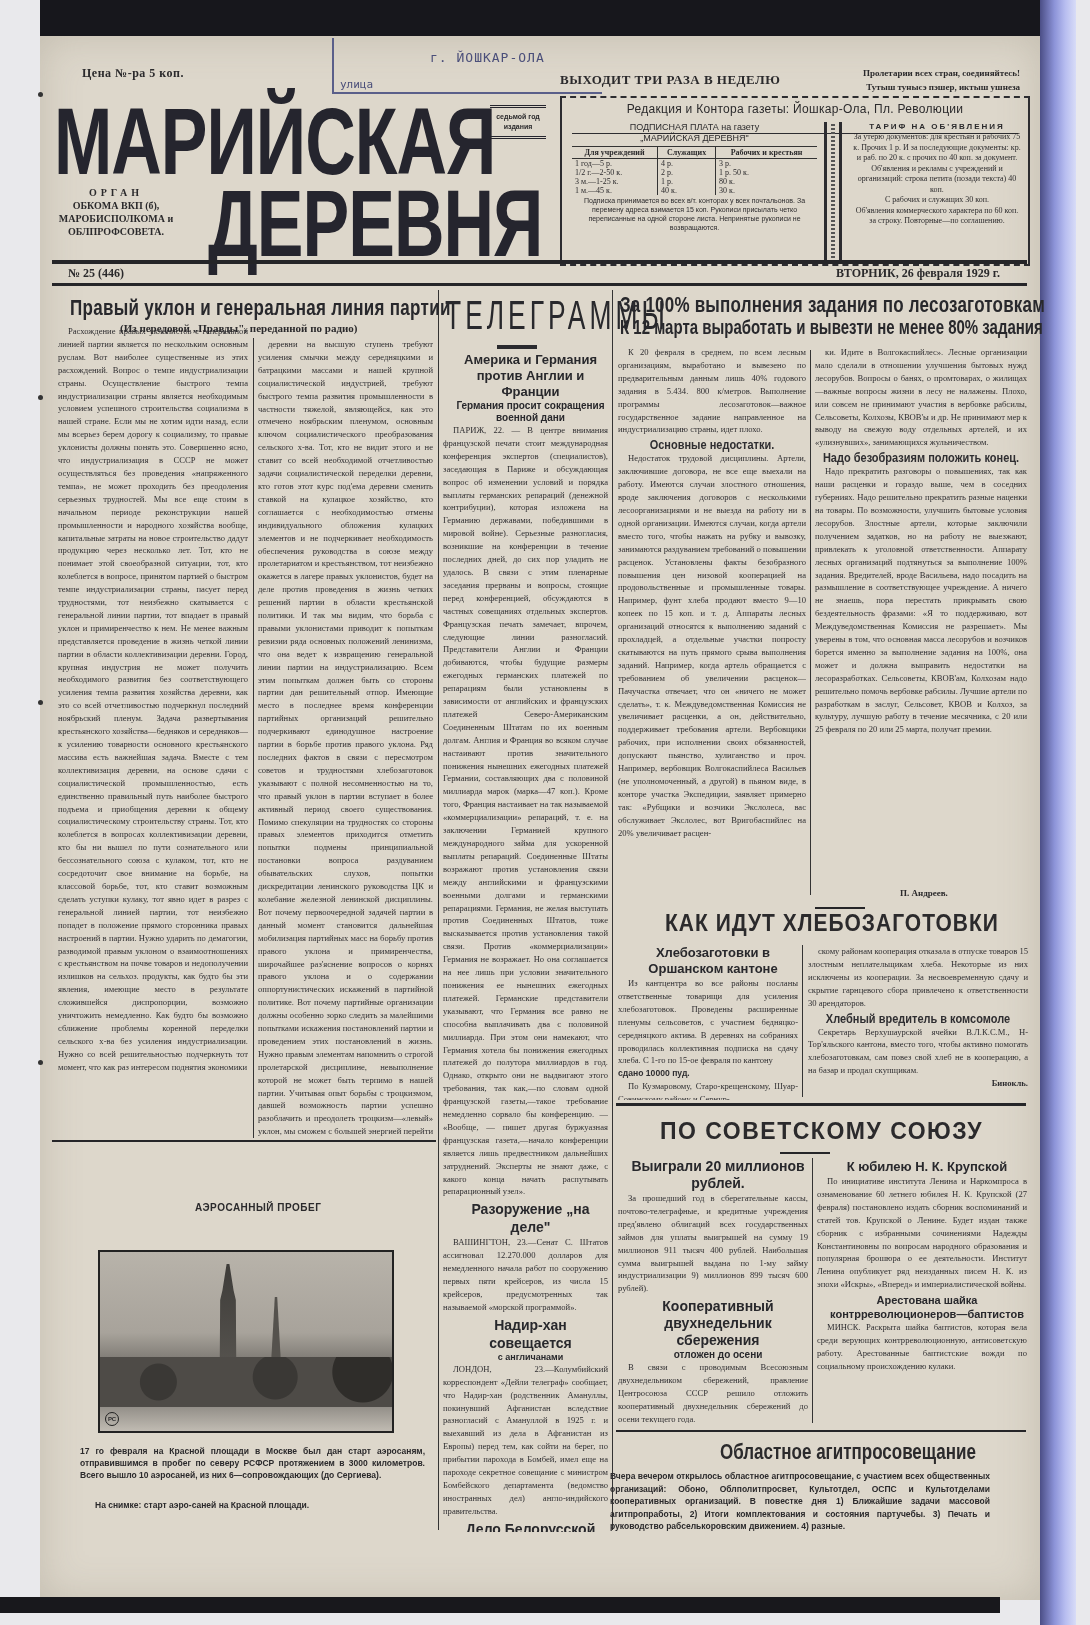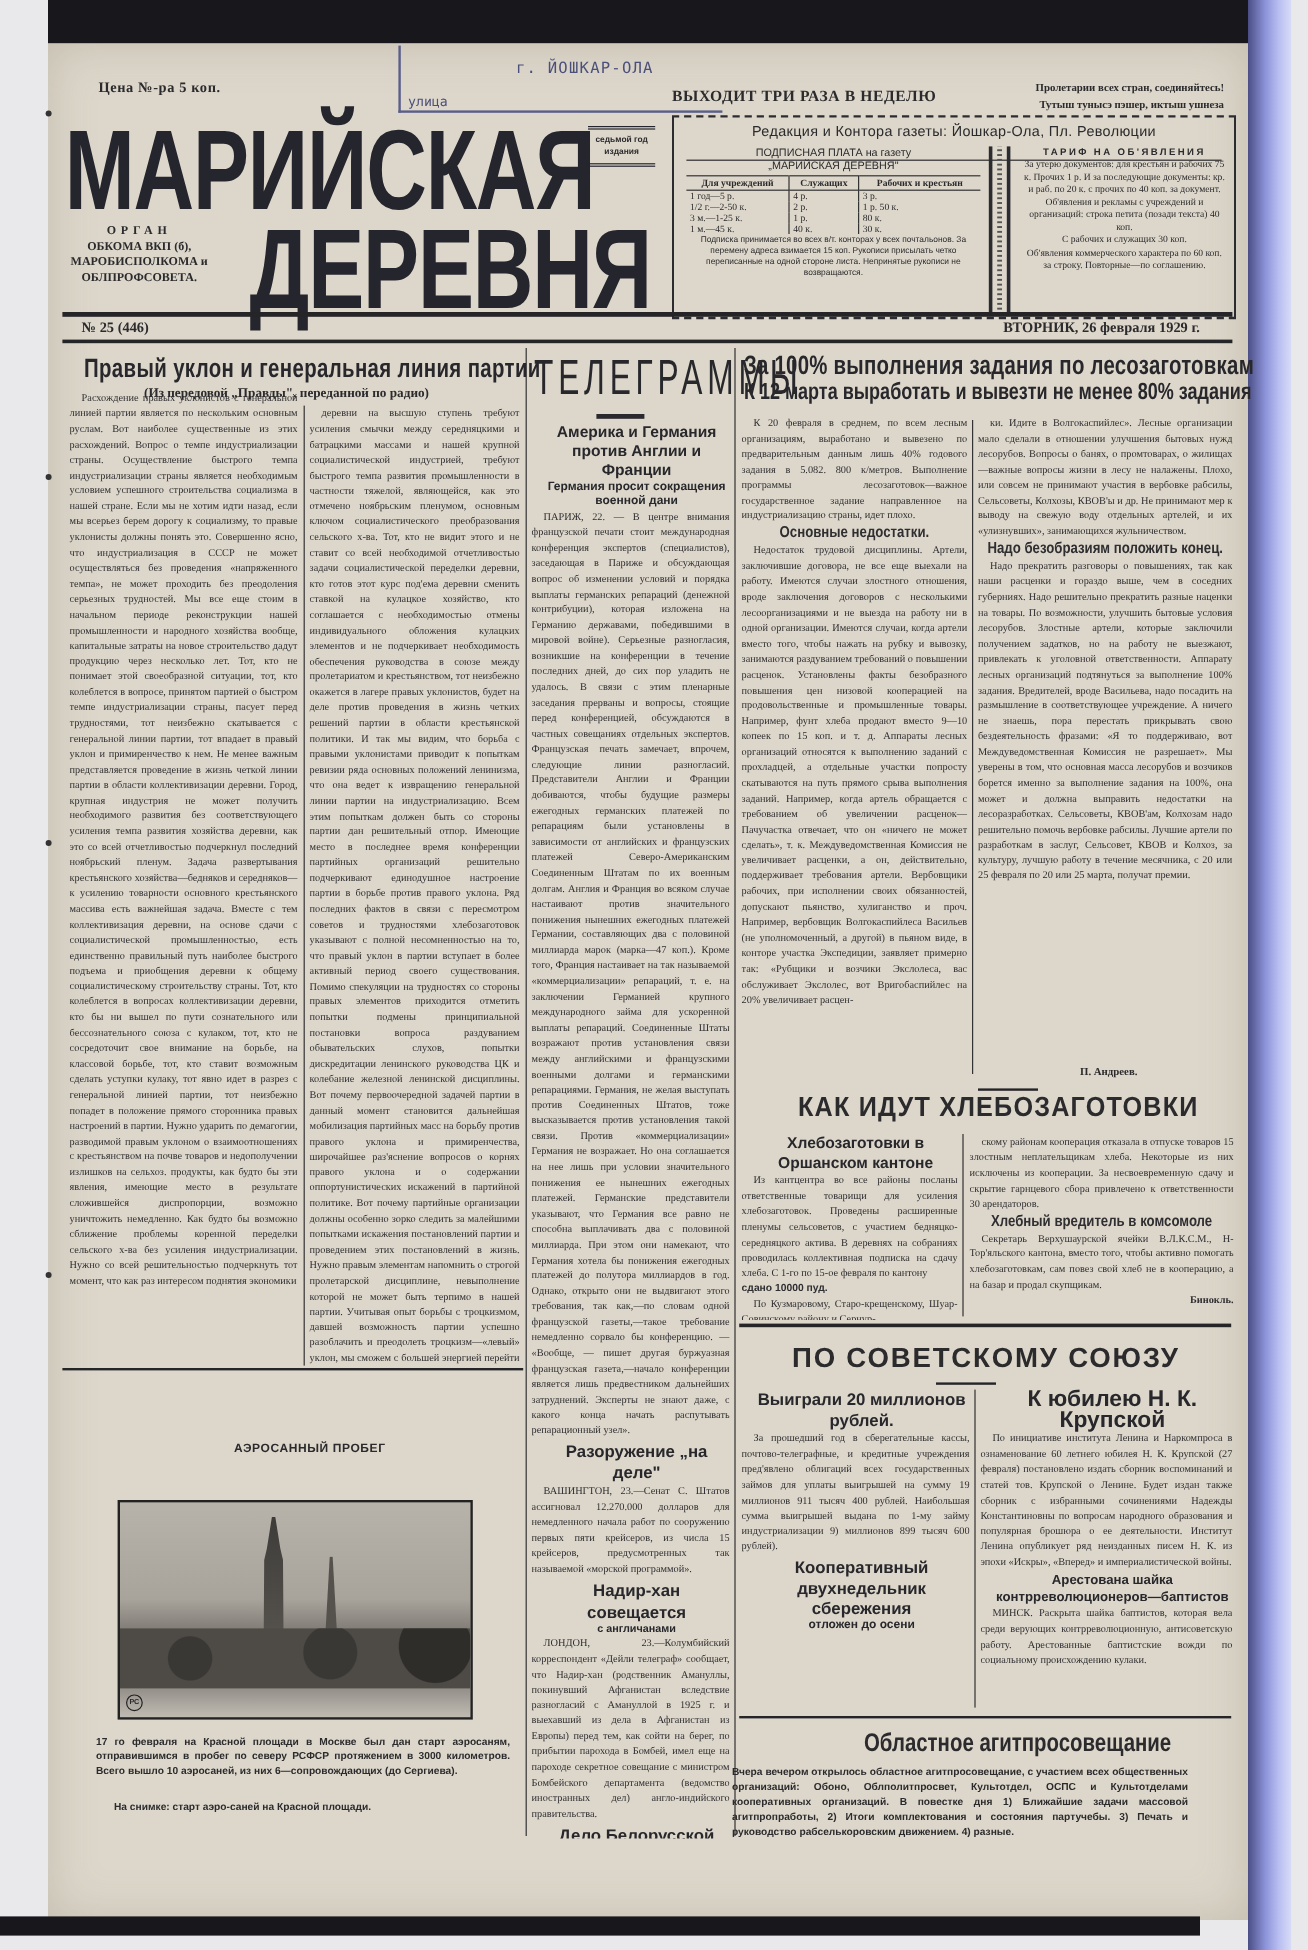--- a/index.html
+++ b/index.html
@@ -204,21 +204,21 @@
   <div class="h-sm" style="font-size:9px;line-height:11px;">с англичанами</div>
   <p>ЛОНДОН, 23.—Колумбийский корреспондент «Дейли телеграф» сообщает, что Надир-хан (родственник Амануллы, покинувший Афганистан вследствие разногласий с Амануллой в 1925 г. и выехавший из дела в Афганистан из Европы) перед тем, как сойти на берег, по прибытии парохода в Бомбей, имел еще на пароходе секретное совещание с министром Бомбейского департамента (ведомство иностранных дел) англо-индийского правительства.</p>
   <div class="h-sm" style="font-size:14px;margin-top:2px;">Дело Белорусской Громады</div>
   <div class="h-sm" style="font-size:10px;line-height:12px;">будет пересмотрено 28 февраля.</div>
   <p>ВАРШАВА, 28 февраля, в Варшавском апелляционном суде будет слушаться «дело Белорусской Громады». Поэтому делу, как известно, белорусские депутаты Тарашкевич, Рак-Михайловский, Волошин и Метла были осуждены на 12 лет каторжных работ.</p>
 </div>
 
 <div class="abs h-cond lesheader1">За 100% выполнения задания по лесозаготовкам</div>
 <div class="abs h-cond lesheader2">К 12 марта выработать и вывезти не менее 80% задания</div>
 <div class="col" style="left:618px;top:346px;width:188px;height:552px;">
-  <p>К 20 февраля в среднем, по всем лесным организациям, выработано и вывезено по предварительным данным лишь 40% годового задания в 5.082. 800 к/метров. Выполнение программы лесозаготовок—важное государственное задание направленное на индустриализацию страны, идет плохо.</p>
+  <p>К 20 февраля в среднем, по всем лесным организациям, выработано и вывезено по предварительным данным лишь 40% годового задания в 5.434. 800 к/метров. Выполнение программы лесозаготовок—важное государственное задание направленное на индустриализацию страны, идет плохо.</p>
   <div class="mini-h">Основные недостатки.</div>
   <p>Недостаток трудовой дисциплины. Артели, заключившие договора, не все еще выехали на работу. Имеются случаи злостного отношения, вроде заключения договоров с несколькими лесоорганизациями и не выезда на работу ни в одной организации. Имеются случаи, когда артели вместо того, чтобы нажать на рубку и вывозку, занимаются раздуванием требований о повышении расценок. Установлены факты безобразного повышения цен низовой кооперацией на продовольственные и промышленные товары. Например, фунт хлеба продают вместо 9—10 копеек по 15 коп. и т. д. Аппараты лесных организаций относятся к выполнению заданий с прохладцей, а отдельные участки попросту скатываются на путь прямого срыва выполнения заданий. Например, когда артель обращается с требованием об увеличении расценок—Пачучастка отвечает, что он «ничего не может сделать», т. к. Междуведомственная Комиссия не увеличивает расценки, а он, действительно, поддерживает требования артели. Вербовщики рабочих, при исполнении своих обязанностей, допускают пьянство, хулиганство и проч. Например, вербовщик Волгокаспийлеса Васильев (не уполномоченный, а другой) в пьяном виде, в конторе участка Экспедиции, заявляет примерно так: «Рубщики и возчики Экслолеса, вас обслуживает Экслолес, вот Вригоба­спийлес на 20% увеличивает расцен-</p>
 </div>
 <div class="col" style="left:815px;top:346px;width:212px;height:552px;">
   <p>ки. Идите в Волгокаспийлес». Лесные организации мало сделали в отношении улучшения бытовых нужд лесорубов. Вопросы о банях, о промтоварах, о жилищах—важные вопросы жизни в лесу не налажены. Плохо, или совсем не принимают участия в вербовке рабсилы, Сельсоветы, Колхозы, КВОВ'ы и др. Не принимают мер к выводу на свежую воду отдельных артелей, и их «улизнувших», занимающихся жульничеством.</p>
   <div class="mini-h">Надо безобразиям положить конец.</div>
   <p>Надо прекратить разговоры о повышениях, так как наши расценки и гораздо выше, чем в соседних губерниях. Надо решительно прекратить разные наценки на товары. По возможности, улучшить бытовые условия лесорубов. Злостные артели, которые заключили получением задатков, но на работу не выезжают, привлекать к уголовной ответственности. Аппарату лесных организаций подтянуться за выполнение 100% задания. Вредителей, вроде Васильева, надо посадить на размышление в соответствующее учреждение. А ничего не знаешь, пора перестать прикрывать свою бездеятельность фразами: «Я то поддерживаю, вот Междуведомственная Комиссия не разрешает». Мы уверены в том, что основная масса лесорубов и возчиков борется именно за выполнение задания на 100%, она может и должна выправить недостатки на лесоразработках. Сельсоветы, КВОВ'ам, Колхозам надо решительно помочь вербовке рабсилы. Лучшие артели по разработкам в заслуг, Сельсовет, КВОВ и Колхоз, за культуру, лучшую работу в течение месячника, с 20 или 25 февраля по 20 или 25 марта, получат премии.</p>
 </div>
 <div class="abs sig" style="left:900px;top:888px;font:bold 9px 'Liberation Serif',serif;">П. Андреев.</div>
 
@@ -238,23 +238,24 @@
 </div>
 <div class="rule" style="left:616px;top:1103px;width:410px;height:3px;"></div>
 
 <div class="abs sov">ПО СОВЕТСКОМУ СОЮЗУ</div>
 <div class="rule" style="left:780px;top:1152px;width:50px;height:2px;"></div>
 <div class="col" style="left:618px;top:1158px;width:190px;height:265px;">
   <div class="h-sm" style="font-size:14px;line-height:17px;">Выиграли 20 миллионов рублей.</div>
   <p>За прошедший год в сберегательные кассы, почтово-телеграфные, и кредитные учреждения пред'явлено облигаций всех государственных займов для уплаты выигрышей на сумму 19 миллионов 911 тысяч 400 рублей. Наибольшая сумма выигрышей выдана по 1-му займу индустриализации 9) миллионов 899 тысяч 600 рублей).</p>
   <div class="h-sm" style="font-size:14px;line-height:17px;margin-top:3px;">Кооперативный двухнедельник сбережения</div>
   <div class="h-sm" style="font-size:10px;line-height:12px;">отложен до осени</div>
+  <p>В связи с проводимым Всесоюзным двухнедельником сбережений, правление Центросоюза СССР решило отложить кооперативный двухнедельник сбережений до осени текущего года.</p>
 </div>
 <div class="col" style="left:817px;top:1158px;width:210px;height:265px;">
-  <div class="h-sm" style="font-size:19px;line-height:17px;text-align:center;">К юбилею Н. К. Крупской</div>
+  <div class="h-sm" style="font-size:13px;line-height:17px;text-align:center;">К юбилею Н. К. Крупской</div>
   <p>По инициативе института Ленина и Наркомпроса в ознаменование 60 летнего юбилея Н. К. Крупской (27 февраля) постановлено издать сборник воспоминаний и статей тов. Крупской о Ленине. Будет издан также сборник с избранными сочинениями Надежды Константиновны по вопросам народного образования и популярная брошюра о ее деятельности. Институт Ленина опубликует ряд неизданных писем Н. К. из эпохи «Искры», «Вперед» и империалистической войны.</p>
   <div class="h-sm" style="font-size:11px;line-height:14px;margin-top:2px;">Арестована шайка контрреволюционеров—баптистов</div>
   <p>МИНСК. Раскрыта шайка баптистов, которая вела среди верующих контрреволюционную, антисоветскую работу. Арестованные баптистские вожди по социальному происхождению кулаки.</p>
 </div>
 
 <div class="rule" style="left:616px;top:1430px;width:410px;height:2px;"></div>
 <div class="abs oblast">Областное агитпросовещание</div>
 <div class="abs oblast-text">Вчера вечером открылось областное агитпросовещание, с участием всех общественных организаций: Обоно, Облполитпросвет, Культотдел, ОСПС и Культотделами кооперативных организаций. В повестке дня 1) Ближайшие задачи массовой агитпропработы, 2) Итоги комплектования и состояния партучебы. 3) Печать и руководство рабселькоровским движением. 4) разные.</div>
 
 <div class="dots" style="left:38px;top:92px;"></div>

